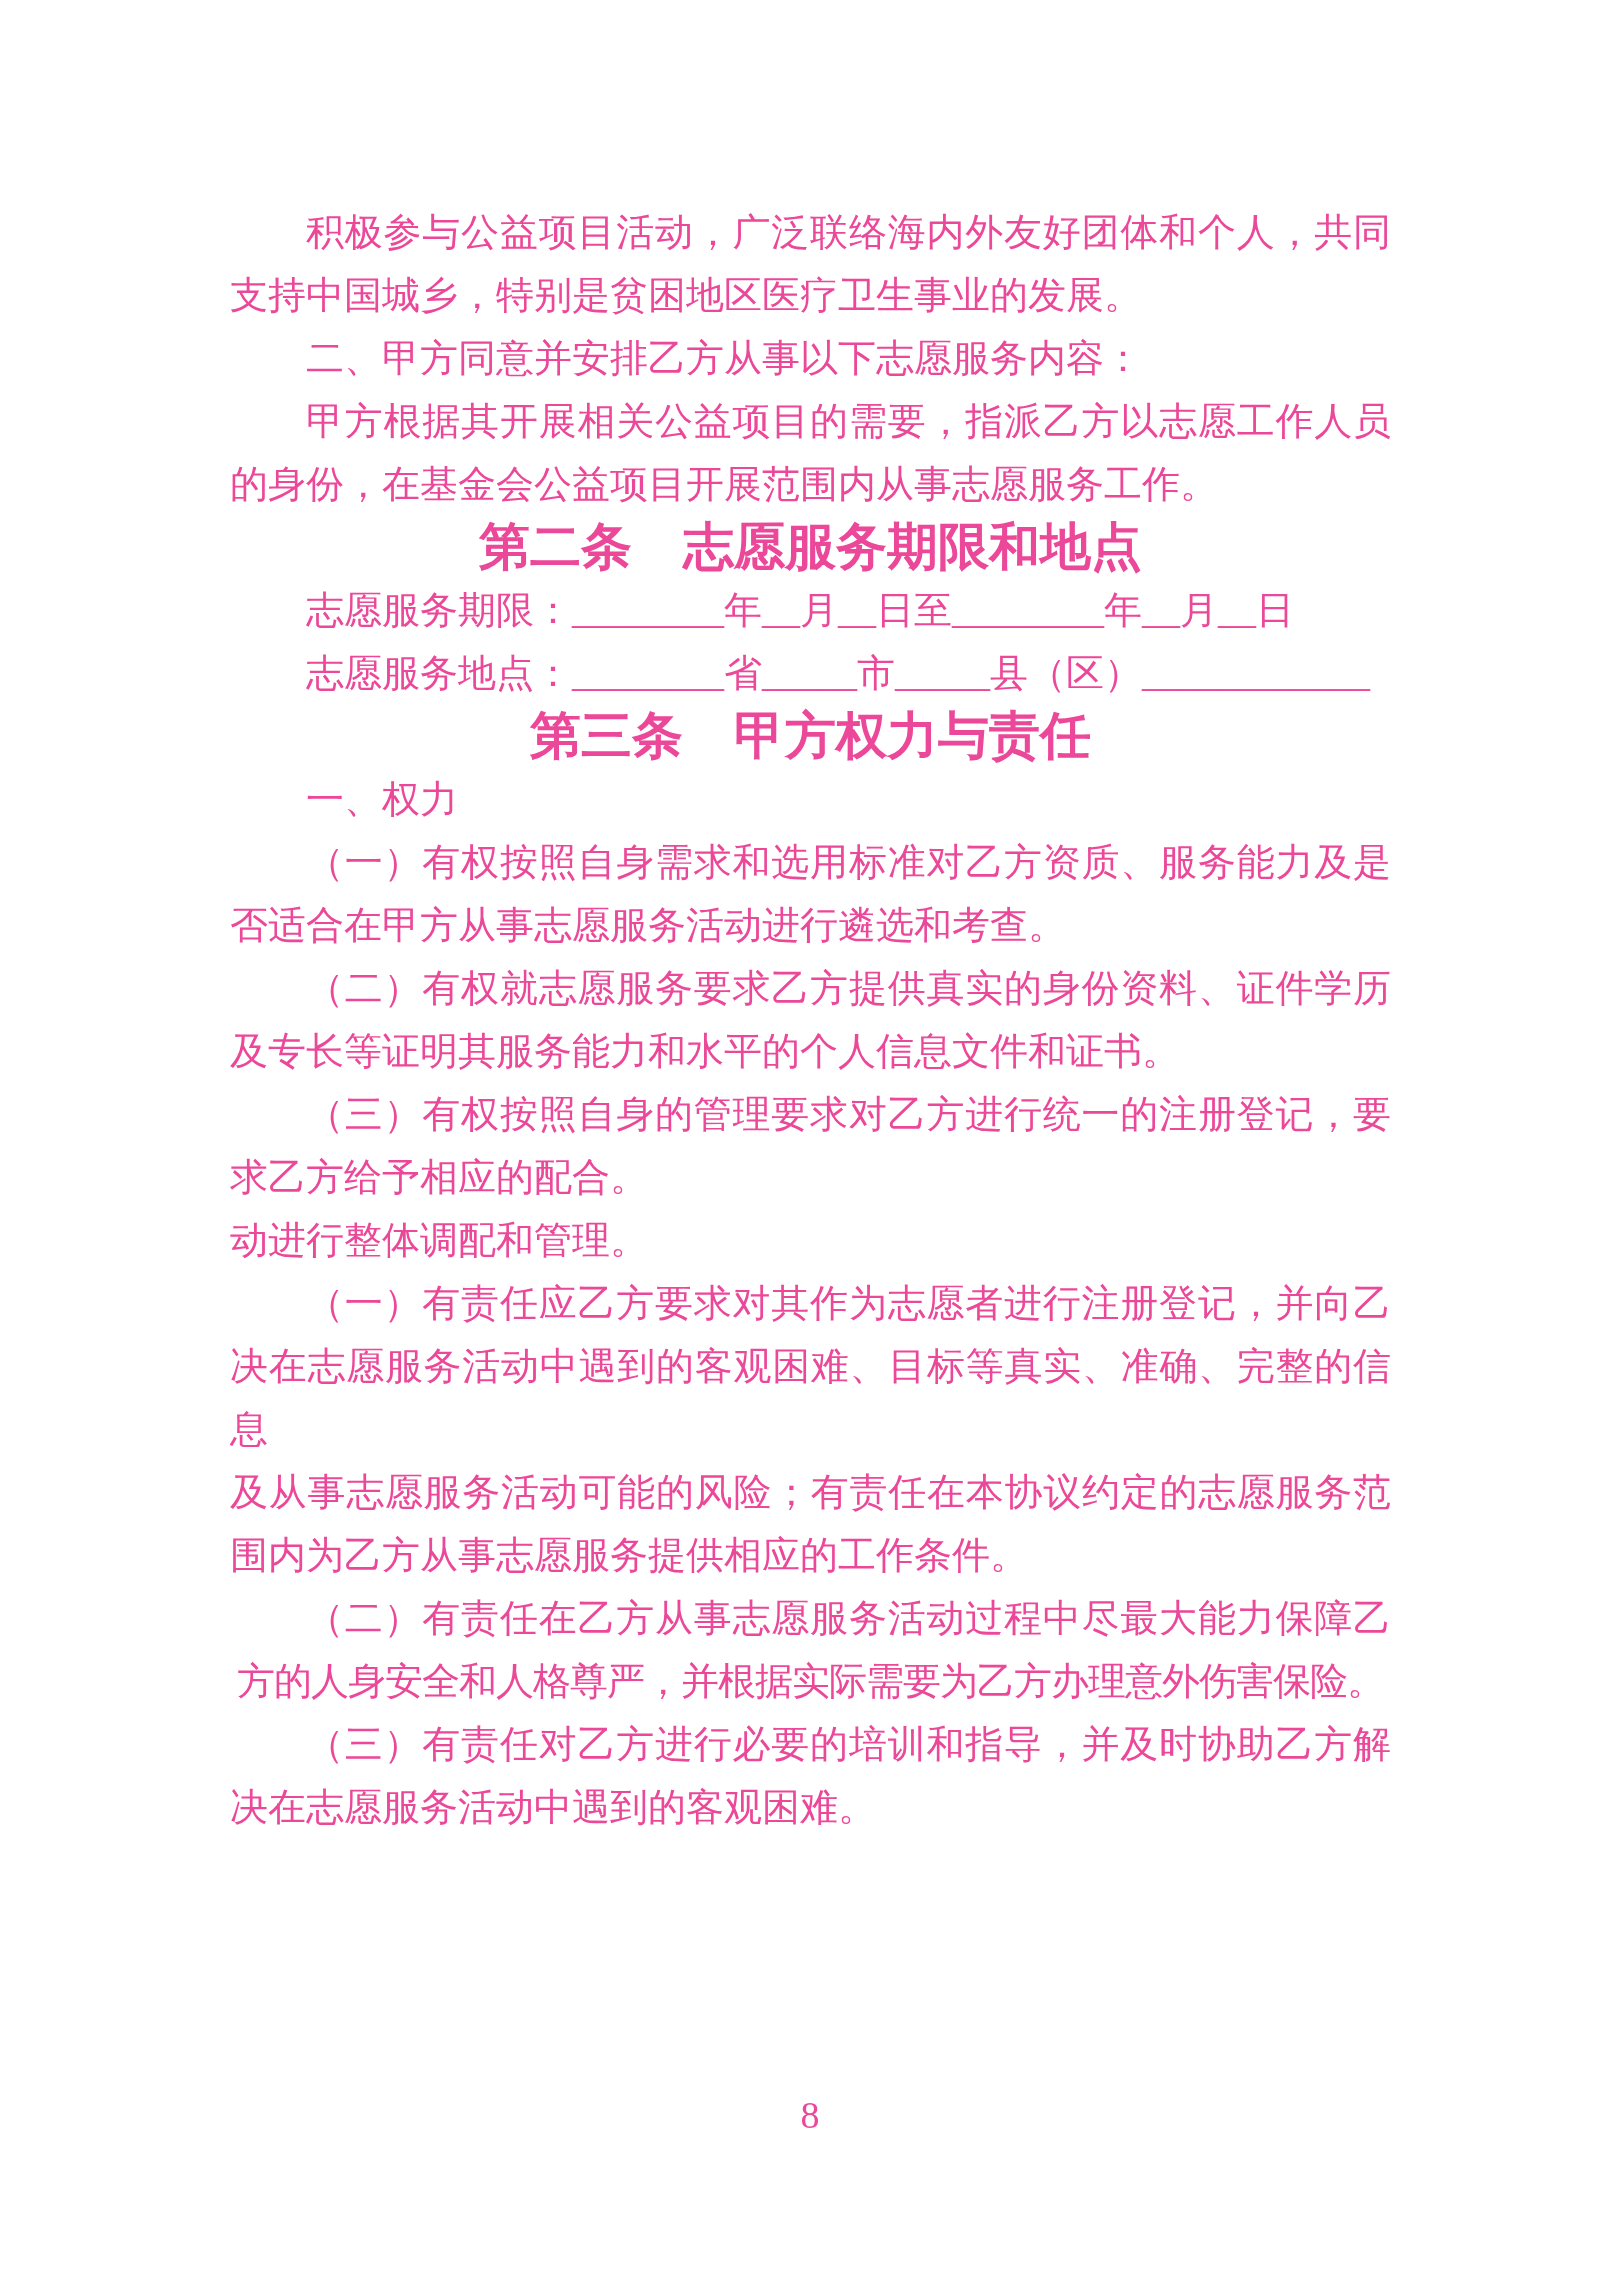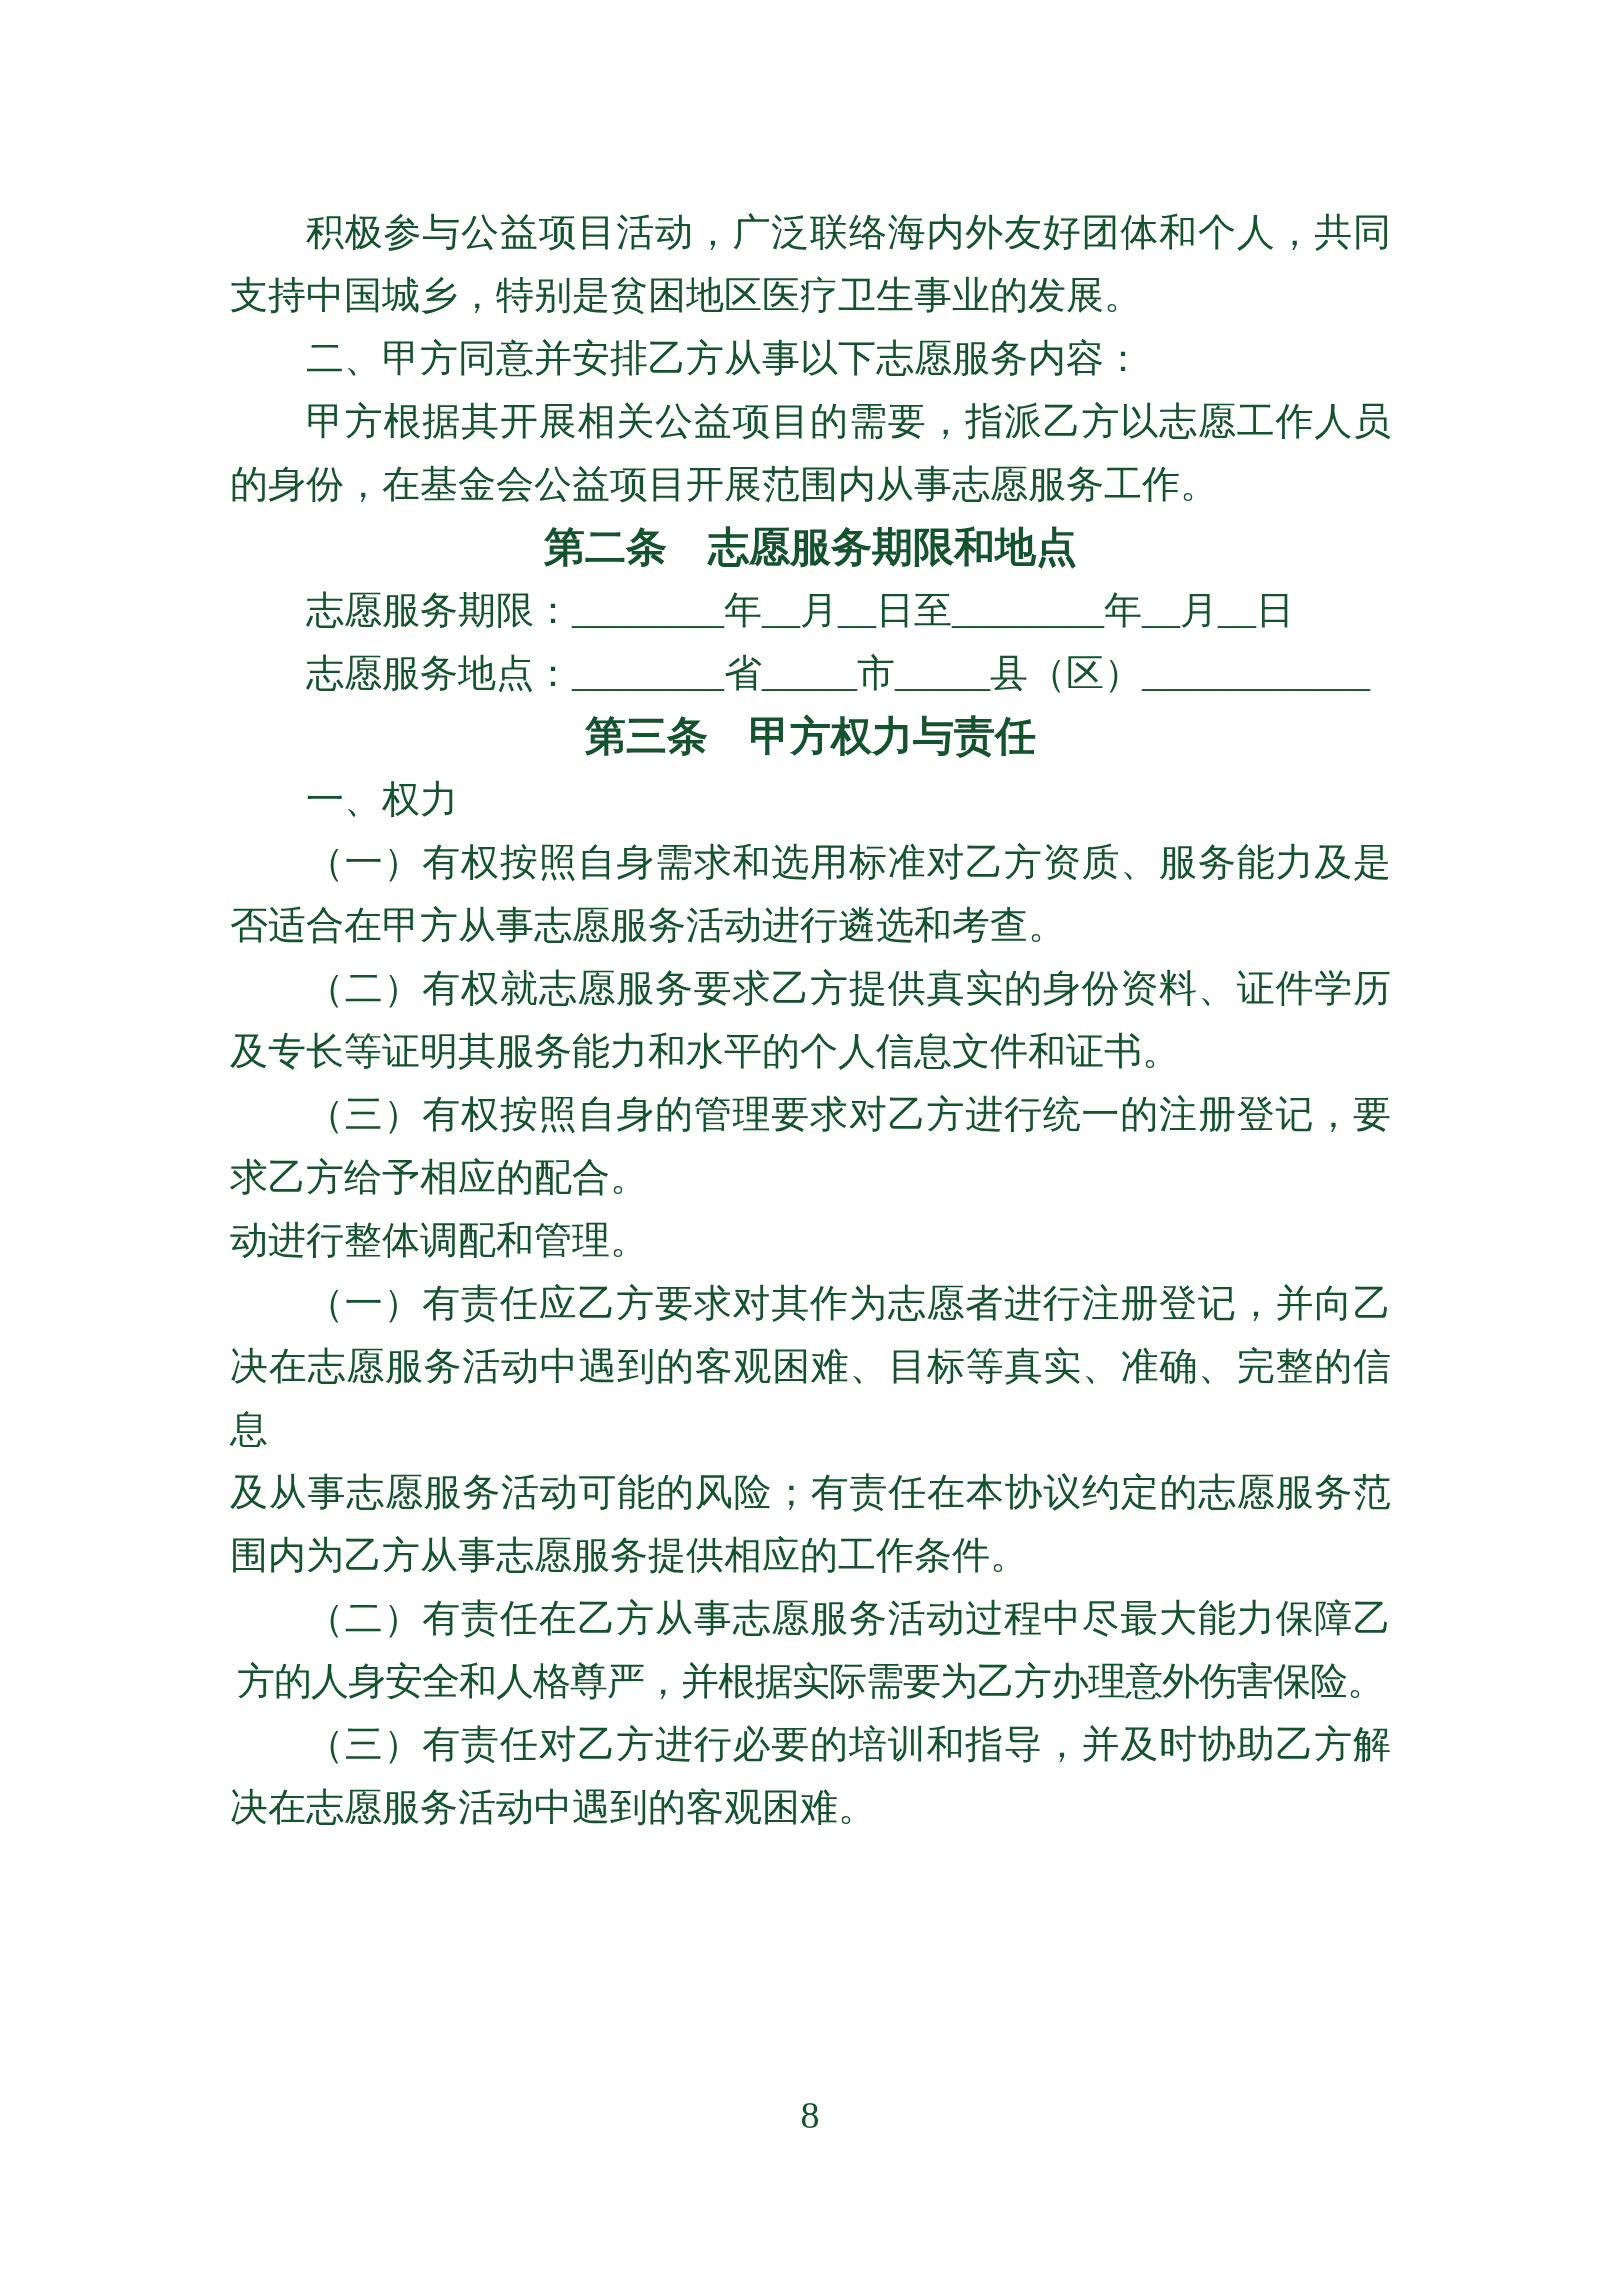--- a/index.html
+++ b/index.html
@@ -5,21 +5,21 @@
   html, body {
     margin: 0;
     padding: 0;
     background: #ffffff;
   }
   .page {
     position: relative;
     width: 1620px;
     height: 2291px;
     background: #ffffff;
-    color: #14532d;
+    color: #ec4899;
     font-family: "Liberation Serif", "DejaVu Serif", serif;
     overflow: hidden;
   }
   .textblock {
     position: absolute;
     left: 230px;
     top: 201px;
     width: 1161px;
     font-size: 38px;
     line-height: 63px;
@@ -40,21 +40,21 @@
   
   .long {
     white-space: nowrap;
     letter-spacing: -1px;
     text-align: center;
   }
   .heading {
     font-weight: bold;
     text-align: center;
     text-align-last: center;
-    font-size: 41px;
+    font-size: 51px;
     padding-left: 0;
   }
   .footer {
     position: absolute;
     top: 2091px;
     left: 0;
     width: 1620px;
     text-align: center;
     font-size: 38px;
     line-height: 49px;

